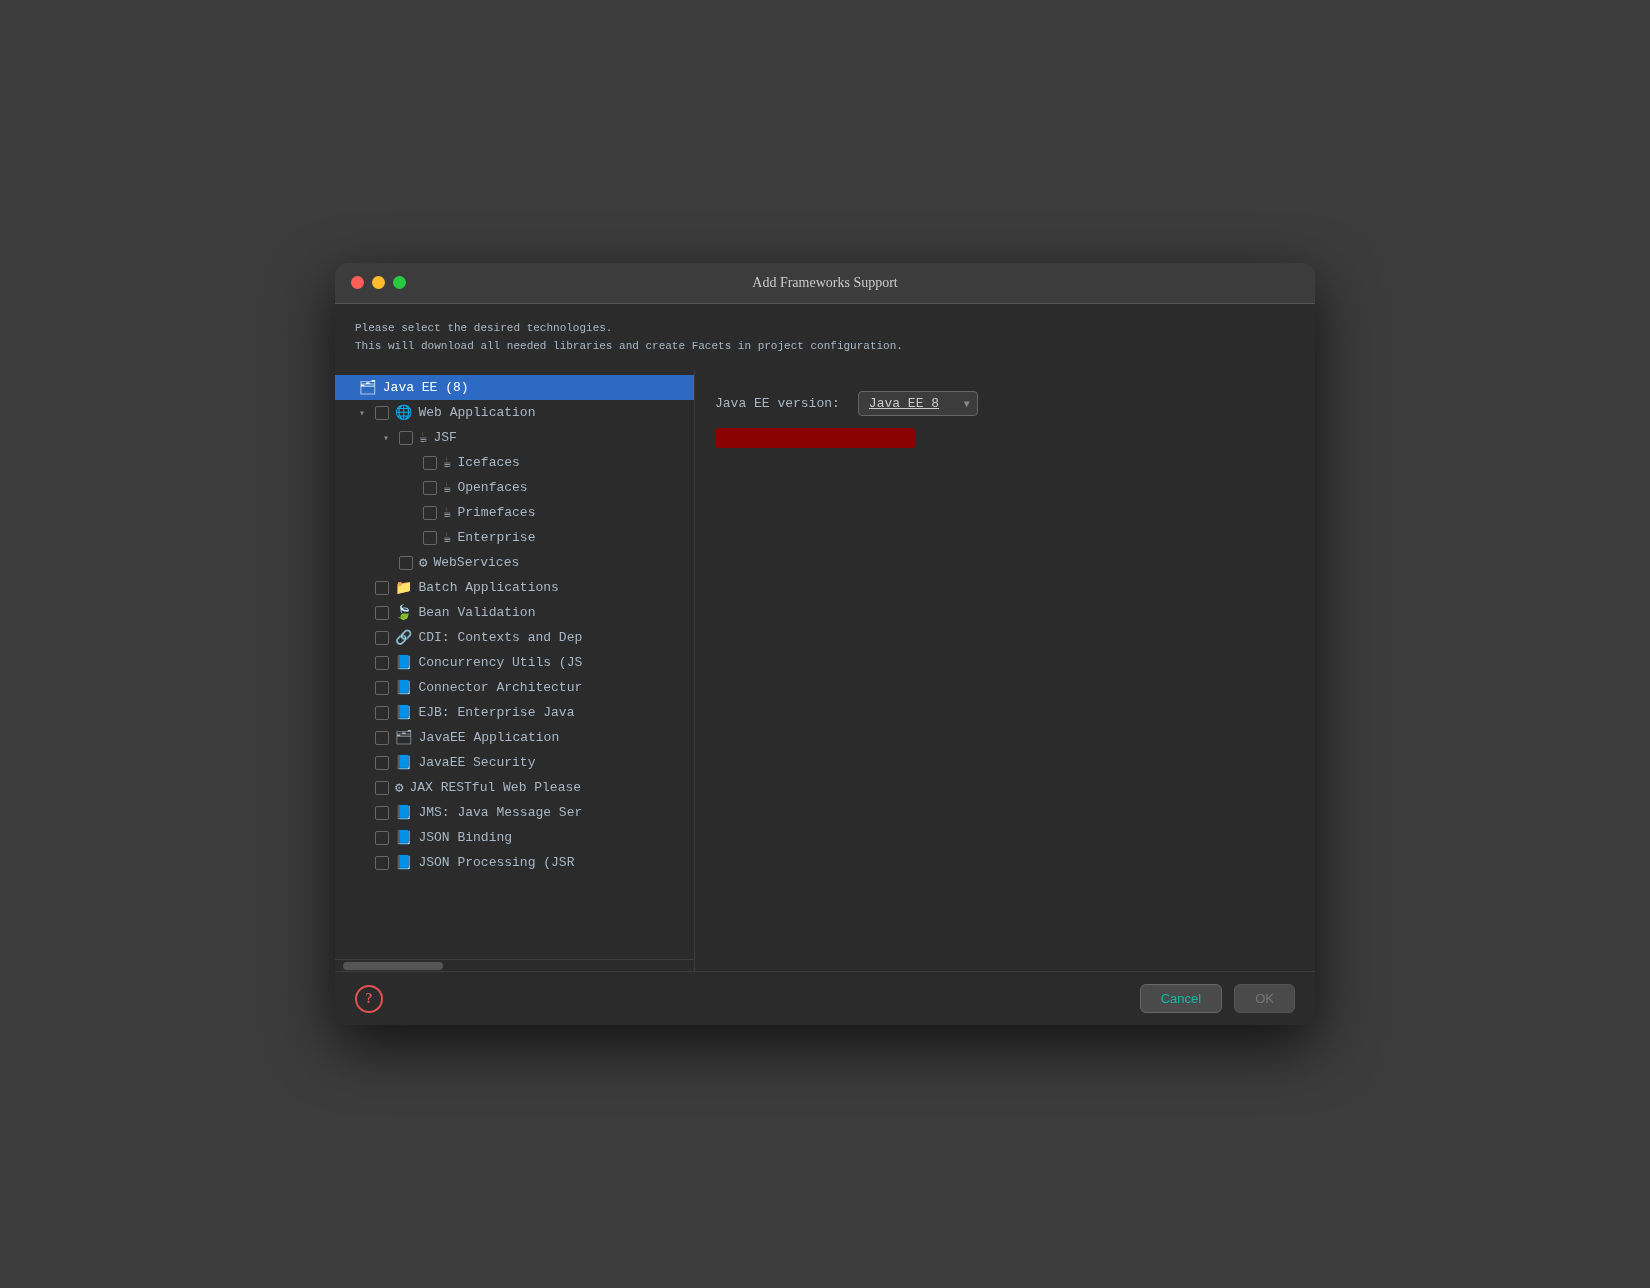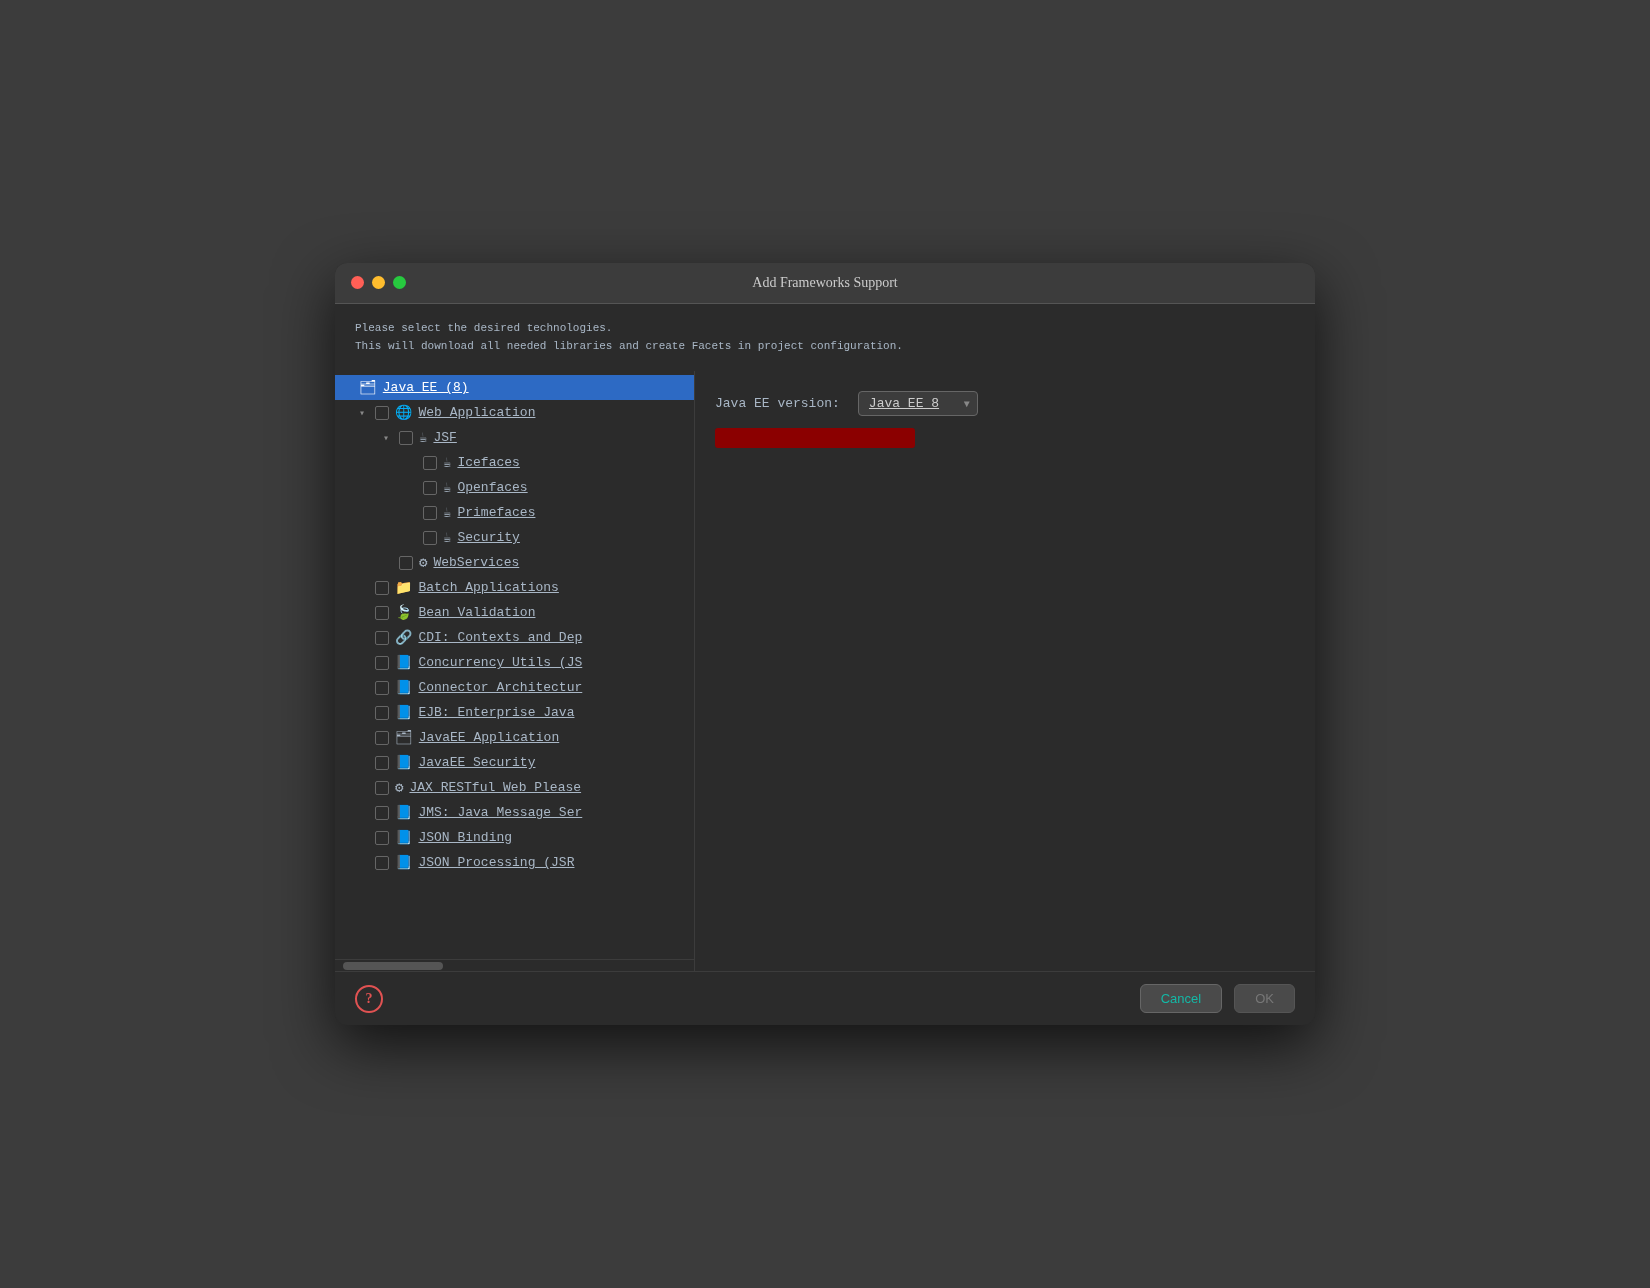--- a/index.html
+++ b/index.html
@@ -140,21 +140,20 @@
     }
 
     .tree-item .icon {
       margin-right: 6px;
       font-size: 14px;
       flex-shrink: 0;
     }
 
     .tree-item .label {
       font-family: 'Courier New', Courier, monospace;
-      text-decoration: underline;
     }
 
     .indent-1 { padding-left: 24px; }
     .indent-2 { padding-left: 48px; }
     .indent-3 { padding-left: 72px; }
 
     .scrollbar-area {
       height: 12px;
       background: #2b2b2b;
       border-top: 1px solid #3c3c3c;
@@ -341,21 +340,21 @@
             <span class="arrow"></span>
             <span class="checkbox"></span>
             <span class="icon">☕</span>
             <span class="label">Primefaces</span>
           </div>
 
           <div class="tree-item indent-3">
             <span class="arrow"></span>
             <span class="checkbox"></span>
             <span class="icon">☕</span>
-            <span class="label">Security</span>
+            <span class="label">Enterprise</span>
           </div>
 
           <div class="tree-item indent-2">
             <span class="arrow"></span>
             <span class="checkbox"></span>
             <span class="icon">⚙</span>
             <span class="label">WebServices</span>
           </div>
 
           <div class="tree-item indent-1">

